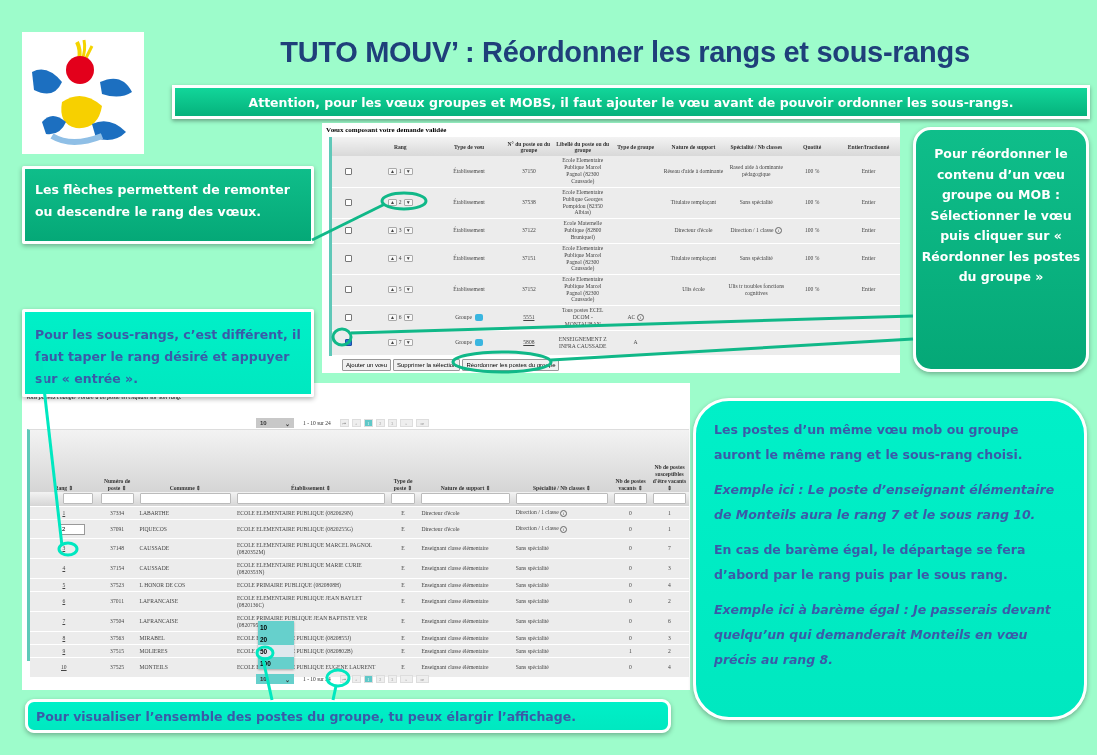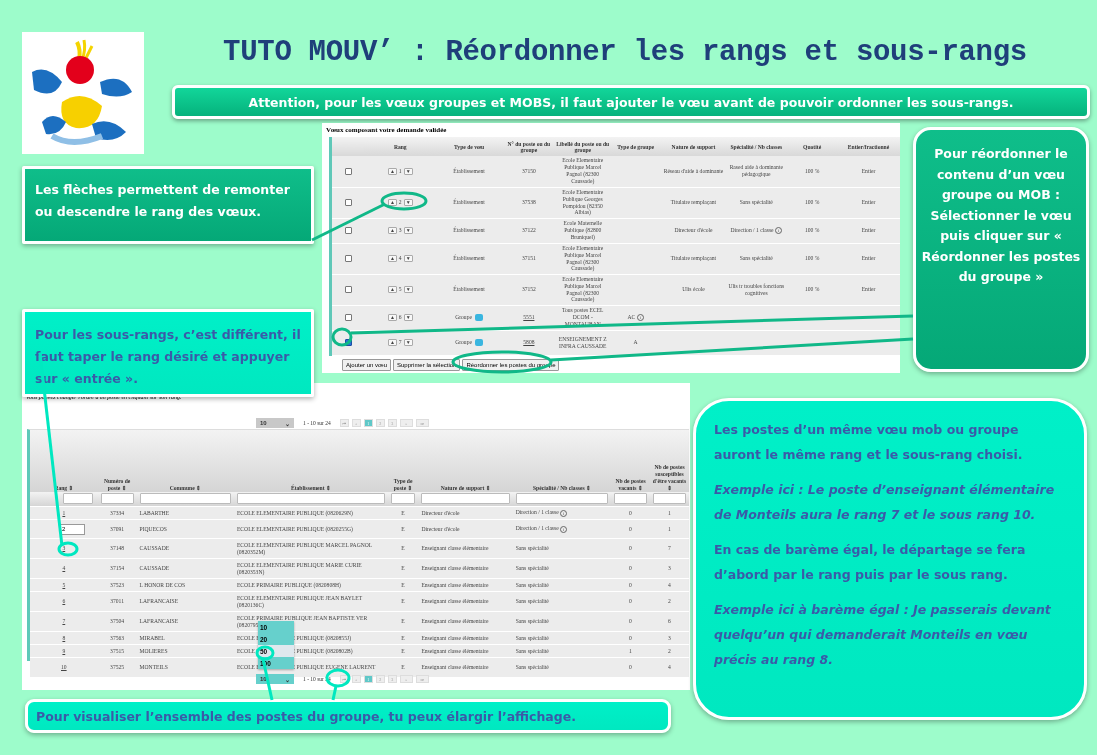--- a/index.html
+++ b/index.html
@@ -11,27 +11,27 @@
   }
   .abs { position: absolute; }
 
   
   .logo { left: 22px; top: 32px; width: 122px; height: 122px; background: #fff; }
   .logo svg { width: 100%; height: 100%; }
 
   
   .title {
     left: 160px; top: 36px; width: 930px; text-align: center;
-    font-family: Liberation Mono, monospace; font-weight: bold;
+    font-family: Liberation Sans, sans-serif; font-weight: bold;
     font-size: 29px; color: #1f3f7a; letter-spacing: -0.3px;
   }
   .banner {
     left: 172px; top: 85px; width: 918px; height: 34px;
     background: linear-gradient(#12d69a, #05b27c);
-    border: 3px solid #fff; border-radius: 6px;
+    border: 3px solid #fff; border-radius: 0;
     box-shadow: 0 2px 4px rgba(0,0,0,0.35);
     color: #fff; font-family: "DejaVu Sans", sans-serif; font-weight: bold;
     font-size: 12.5px; display: flex; align-items: center; justify-content: center;
   }
 
   
   .panel1 {
     left: 322px; top: 123px; width: 578px; height: 250px;
     background: #fff;
   }

